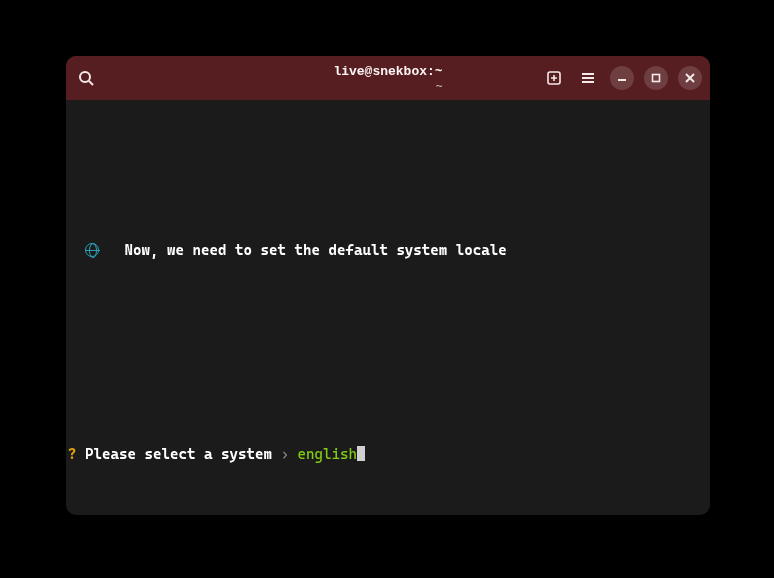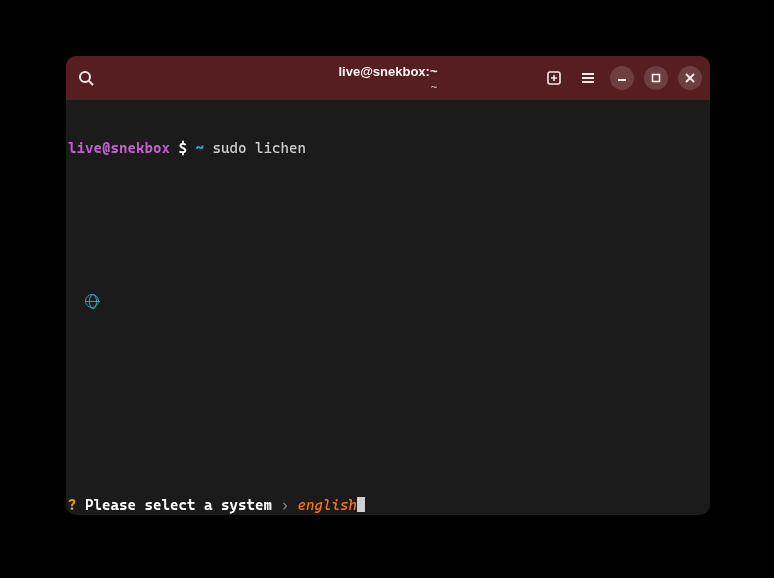--- a/index.html
+++ b/index.html
@@ -34,21 +34,21 @@
       padding: 0 8px;
       position: relative;
     }
     .title-center {
       position: absolute;
       left: 50%;
       top: 50%;
       transform: translate(-50%, -50%);
       text-align: right;
       color: #fdf6f6;
-      font-family: Liberation Sans, sans-serif;
+      font-family: Liberation Mono, monospace;
     }
     .title-main {
       font-size: 13px;
       font-weight: 700;
       line-height: 1.3;
     }
     .title-sub {
       font-size: 12px;
       opacity: 0.7;
       line-height: 1;
@@ -91,21 +91,21 @@
       font-weight: 500;
     }
     .line {
       white-space: pre;
     }
     .user-host { color: #c061cb; font-weight: 700; }
     .white-bold { color: #ffffff; font-weight: 700; }
     .cyan-bold { color: #2aa1b3; font-weight: 700; }
     .yellow-bold { color: #e5a50a; font-weight: 700; }
     .dim { color: #8b8b8b; }
-    .input-text { color: #f97316; font-style: italic; }
+    .input-text { color: #84cc16; }
     .cursor-block {
       display: inline-block;
       width: 8px;
       height: 15px;
       background: #d0d0d0;
       vertical-align: text-bottom;
       margin-bottom: 1px;
     }
     .globe {
       display: inline-block;
@@ -184,24 +184,23 @@
       <div class="win-btn">
         <svg width="10" height="10" viewBox="0 0 10 10" fill="none" stroke="currentColor" stroke-width="2">
           <line x1="1" y1="1" x2="9" y2="9"></line>
           <line x1="9" y1="1" x2="1" y2="9"></line>
         </svg>
       </div>
     </div>
   </div>
 
   <div class="terminal">
-    <div class="line"><span class="user-host">live@snekbox</span> <span class="white-bold">$</span> <span class="cyan-bold">~</span> <span>sudo lichen</span></div>
-    <div class="blank"></div>
-    <div class="blank"></div>
-    <div class="line">  <span class="globe"></span>   </div>
+    <div class="blank"></div>
+    <div class="blank"></div>
+    <div class="line">  <span class="globe"></span>   <span class="white-bold">Now, we need to set the default system locale</span></div>
     <div class="blank"></div>
     <div class="blank"></div>
     <div class="blank"></div>
     <div class="line"><span class="yellow-bold">?</span> <span class="white-bold">Please select a system</span> <span class="dim">›</span> <span class="input-text">english</span><span class="cursor-block"></span></div>
     
     
     
     
     
   </div>

